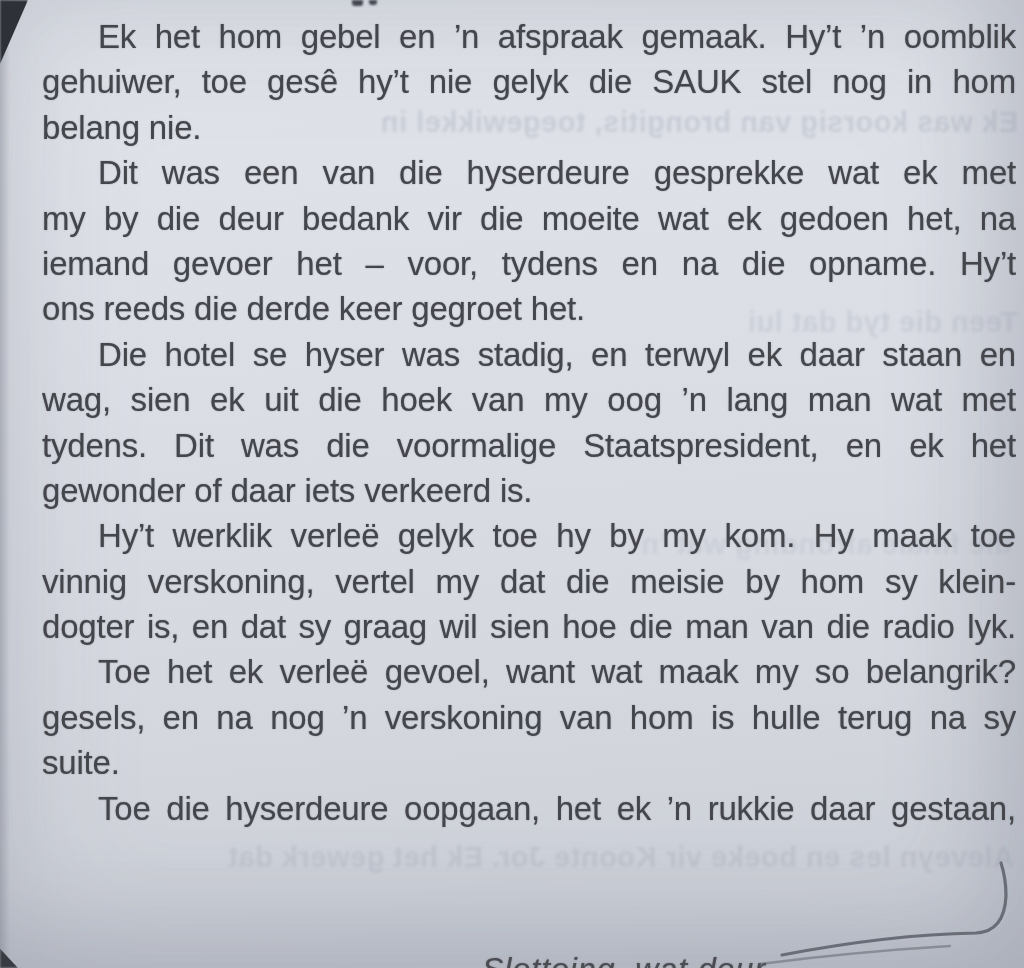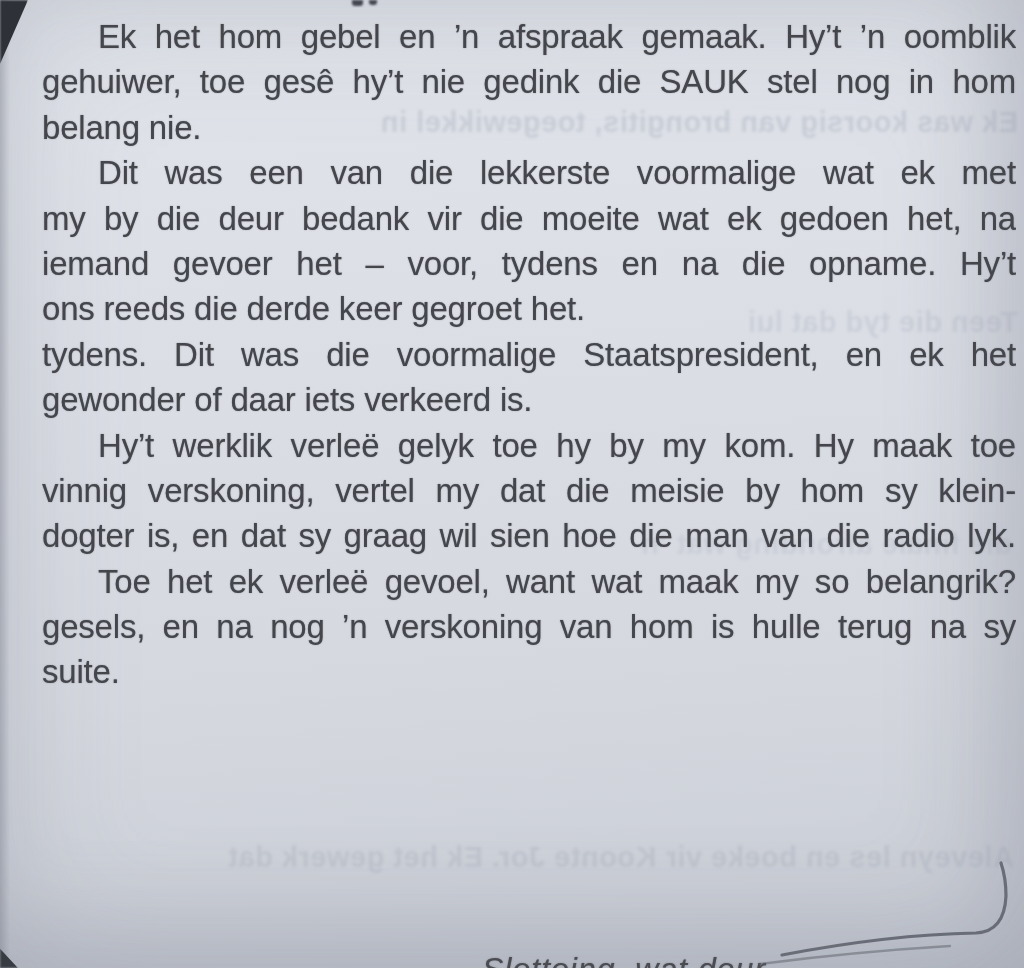--- a/index.html
+++ b/index.html
@@ -56,34 +56,37 @@
 
 <div class="vignette"></div>
 
 <div class="ghost" style="left:236px;top:106px;width:782px;">Ek was koorsig van brongitis, toegewikkel in</div>
 <div class="ghost" style="left:520px;top:306px;width:498px;opacity:.2;">Teen die tyd dat lui</div>
 <div class="ghost" style="left:520px;top:528px;width:492px;opacity:.16;">die finale afronding wat ’n</div>
 <div class="ghost" style="left:176px;top:841px;width:838px;opacity:.22;">Aleveyn les en boeke vir Koonte Jor. Ek het gewerk dat</div>
 
 <div class="textblock">
   <div class="line in j">Ek het hom gebel en ’n afspraak gemaak. Hy’t ’n oomblik</div>
-  <div class="line j">gehuiwer, toe gesê hy’t nie gedink die SAUK stel nog in hom</div>
+  <div class="line j">gehuiwer, toe gesê hy’t nie gelyk die SAUK stel nog in hom</div>
   <div class="line">belang nie.</div>
-  <div class="line in j">Dit was een van die lekkerste voormalige wat ek met</div>
+  <div class="line in j">Dit was een van die hyserdeure gesprekke wat ek met</div>
   <div class="line j">my by die deur bedank vir die moeite wat ek gedoen het, na</div>
   <div class="line j">iemand gevoer het – voor, tydens en na die opname. Hy’t</div>
   <div class="line">ons reeds die derde keer gegroet het.</div>
+  <div class="line in j">Die hotel se hyser was stadig, en terwyl ek daar staan en</div>
+  <div class="line j">wag, sien ek uit die hoek van my oog ’n lang man wat met</div>
   <div class="line j">tydens. Dit was die voormalige Staatspresident, en ek het</div>
   <div class="line">gewonder of daar iets verkeerd is.</div>
   <div class="line in j">Hy’t werklik verleë gelyk toe hy by my kom. Hy maak toe</div>
   <div class="line j">vinnig verskoning, vertel my dat die meisie by hom sy klein-</div>
   <div class="line j">dogter is, en dat sy graag wil sien hoe die man van die radio lyk.</div>
   <div class="line in j">Toe het ek verleë gevoel, want wat maak my so belangrik?</div>
   <div class="line j">gesels, en na nog ’n verskoning van hom is hulle terug na sy</div>
   <div class="line">suite.</div>
+  <div class="line in j">Toe die hyserdeure oopgaan, het ek ’n rukkie daar gestaan,</div>
 </div>
 
 <div class="clipped-line">Slottoing, wat deur</div>
 
 <svg class="penmark" width="1024" height="968" viewBox="0 0 1024 968">
   <path d="M 782 955 C 850 942, 922 934, 976 933 C 996 932, 1005 918, 1006 896 C 1006 884, 1004 872, 1001 863" fill="none" stroke="#5c5f68" stroke-width="3.2" stroke-linecap="round" opacity="0.85"></path>
   <path d="M 760 964 C 822 956, 884 950, 950 946" fill="none" stroke="#5c5f68" stroke-width="2.4" stroke-linecap="round" opacity="0.5"></path>
 </svg>
 
 <div class="edge-left"></div>

